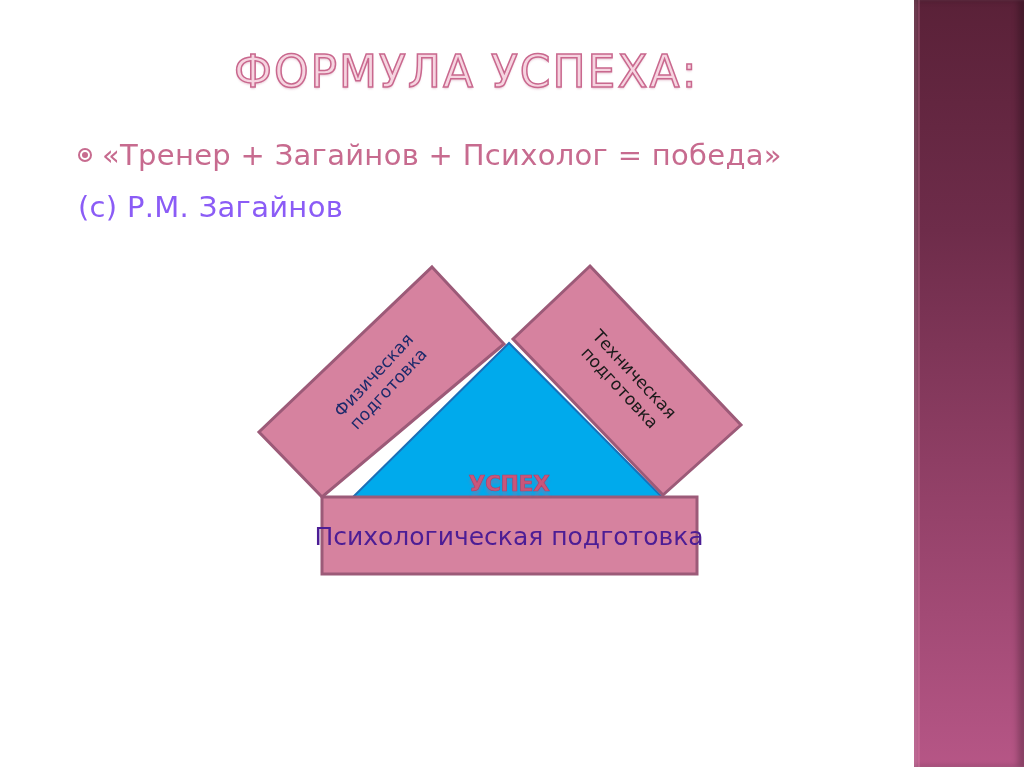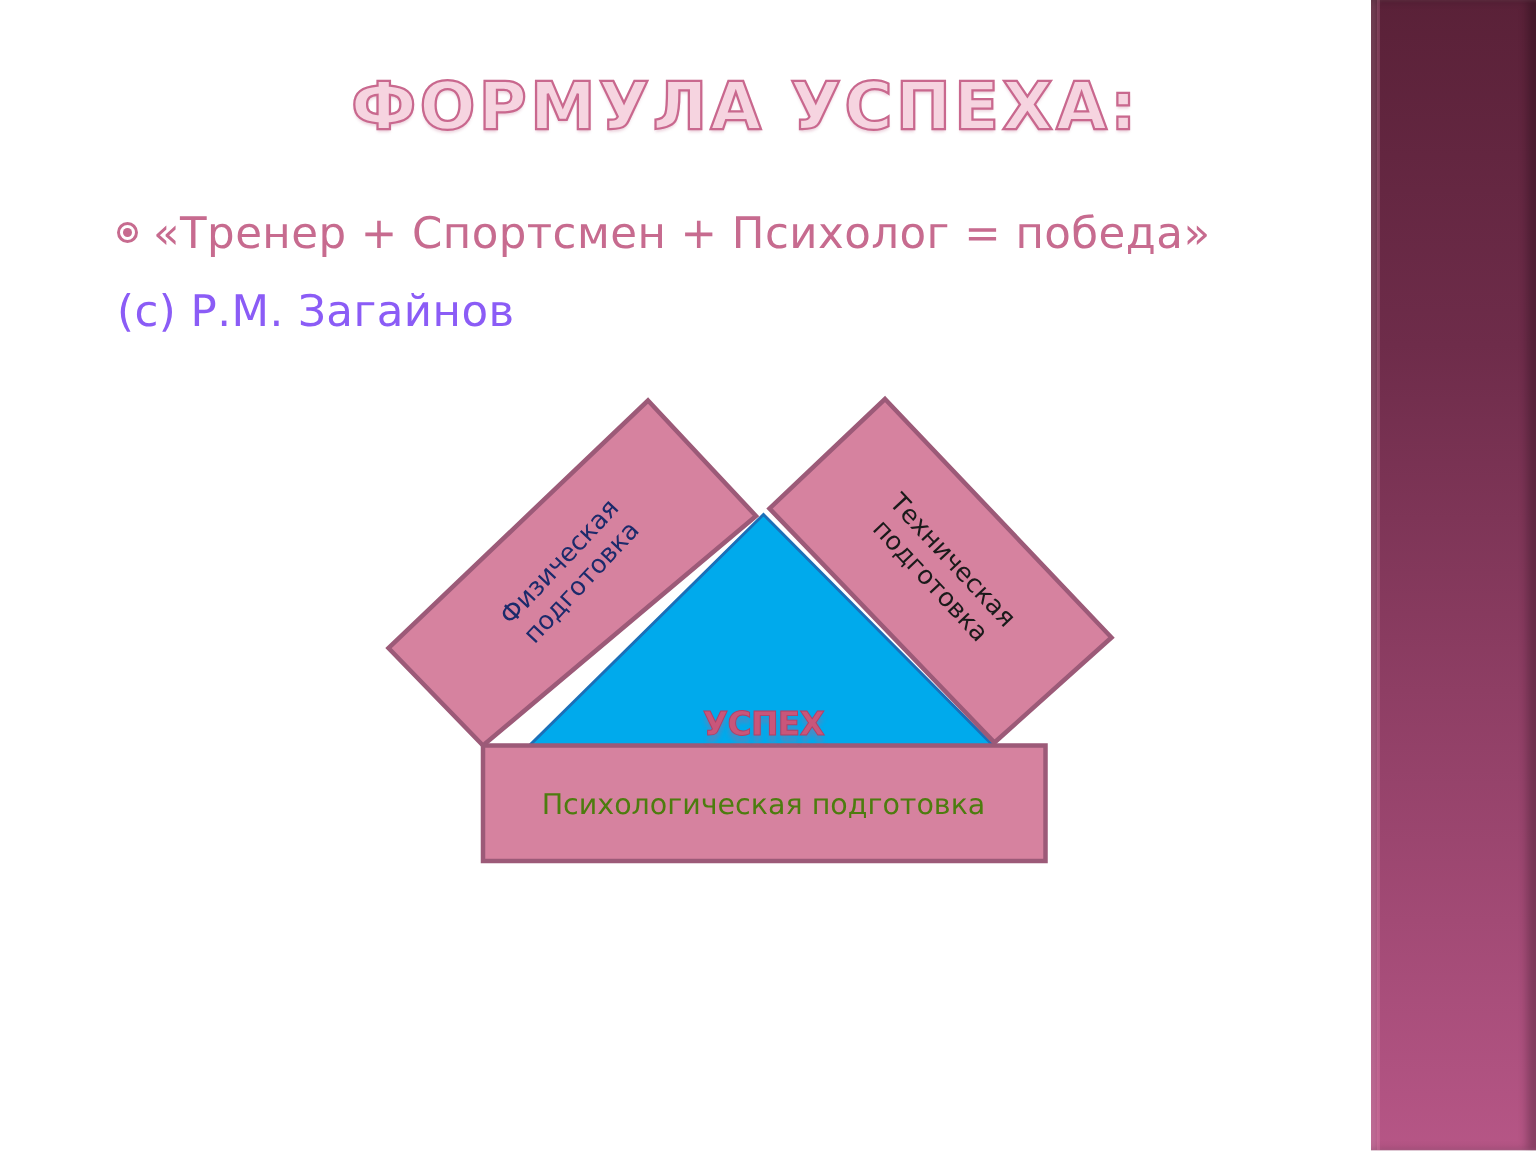--- a/index.html
+++ b/index.html
@@ -12,21 +12,21 @@
       position: absolute; left: 914px; top: 0; width: 110px; height: 767px;
       background: linear-gradient(to bottom, #5a2138 0%, #6e2c4a 30%, #8e3e64 60%, #b65686 100%);
       box-shadow: inset 4px 0 3px rgba(255,255,255,0.12), inset -6px 0 6px rgba(0,0,0,0.25);
     }
     .side-panel::before {
       content: ""; position: absolute; left: 4px; top: 0; width: 2px; height: 100%;
       background: rgba(255,160,200,0.18);
     }
     .title {
       position: absolute; left: 234px; top: 46px;
-      font-size: 44px; font-weight: bold; letter-spacing: 2px;
+      font-size: 44px; font-weight: normal; letter-spacing: 2px;
       color: #f6d4e0;
       -webkit-text-stroke: 1.5px #c9688e;
       text-shadow: 0 2px 2px rgba(180,80,120,0.25);
       white-space: nowrap;
     }
     .bullet-line {
       position: absolute; left: 78px; top: 138px;
       font-size: 29px; color: #c76b8f; white-space: nowrap;
       display: flex; align-items: center;
     }
@@ -54,33 +54,33 @@
       font-size: 17px; color: #1a1a1a;
     }
     .lbl-success {
       left: 509px; top: 484px; transform: translate(-50%, -50%);
       font-size: 22px; font-weight: bold; color: #c9567a; letter-spacing: -0.5px;
       -webkit-text-stroke: 0.6px #b14066;
       text-shadow: 0 5px 3px rgba(200,90,130,0.35);
     }
     .lbl-psych {
       left: 509px; top: 537px; transform: translate(-50%, -50%);
-      font-size: 19px; color: #4d7c0f;
+      font-size: 25px; color: #4c1d95;
     }
   </style>
 </head>
 <body>
 
 <div class="side-panel"></div>
 
 <div class="title">ФОРМУЛА УСПЕХА:</div>
 
 <div class="bullet-line">
   <span class="bullet-icon"></span>
-  <span class="quote-text">«Тренер + Спортсмен + Психолог = победа»</span>
+  <span class="quote-text">«Тренер + Загайнов + Психолог = победа»</span>
 </div>
 <div class="author-line">(с) Р.М. Загайнов</div>
 
 <div class="diagram">
   <svg width="1024" height="767" viewBox="0 0 1024 767" style="position:absolute;left:0;top:0;">
     <polygon points="509,343 353,497 662,497" fill="#00aaec" stroke="#1b6fb8" stroke-width="2"></polygon>
     <polygon points="432,267 504,344 322,497 259,432" fill="#d6829f" stroke="#9c5a78" stroke-width="3" stroke-linejoin="miter"></polygon>
     <polygon points="590,266 741,425 663,495 513,339" fill="#d6829f" stroke="#9c5a78" stroke-width="3" stroke-linejoin="miter"></polygon>
     <rect x="322" y="497" width="375" height="77" fill="#d6829f" stroke="#9c5a78" stroke-width="3"></rect>
   </svg>

